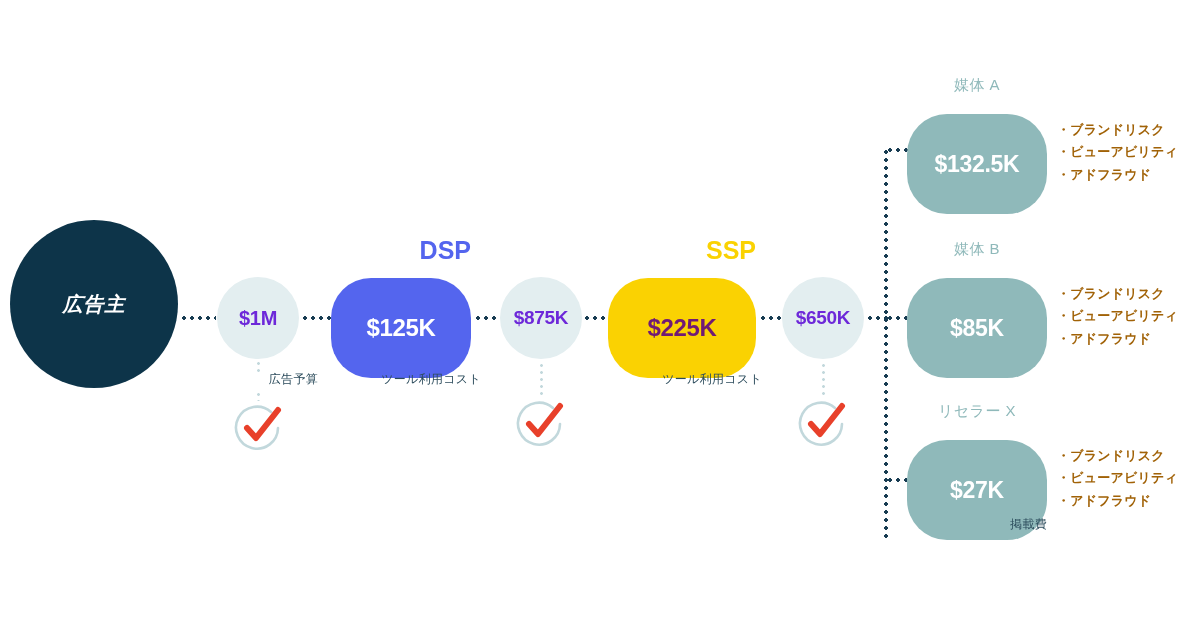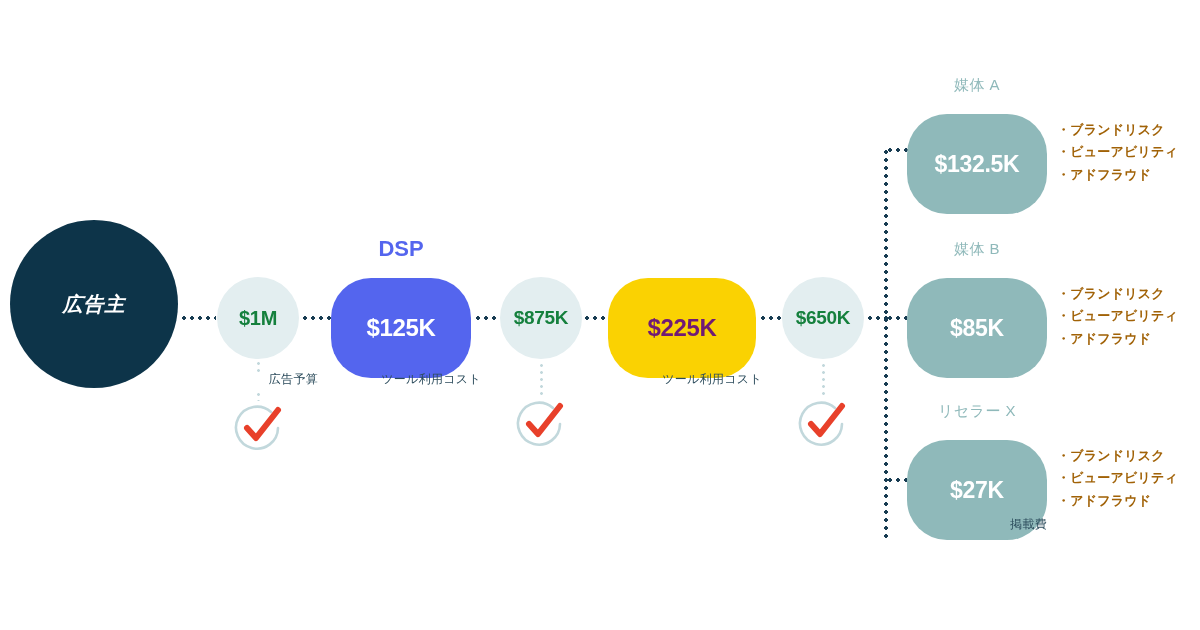--- a/index.html
+++ b/index.html
@@ -41,21 +41,21 @@
   
   .pale-circle {
     width: 82px; height: 82px;
     border-radius: 50%;
     background: #e3eef0;
     display: flex;
     align-items: center;
     justify-content: center;
   }
   .pale-circle .amount {
-    color: #15803d;
+    color: #6d28d9;
     font-size: 20px;
     font-weight: bold;
     letter-spacing: -0.3px;
     white-space: nowrap;
   }
   .pale-circle.wide .amount { font-size: 19px; }
 
   
   .pill {
     height: 100px;
@@ -72,23 +72,23 @@
   }
   .pill-dsp { background: #5465ee; }
   .pill-dsp .amount { color: #ffffff; }
   .pill-ssp { background: #fad202; }
   .pill-ssp .amount { color: #701a75; }
   .pill-media { background: #8fb9ba; }
   .pill-media .amount { color: #ffffff; font-size: 23px; }
 
   
   .head-label {
-    font-size: 22px;
-    font-weight: bold;
-    text-align: center;
+    font-size: 25px;
+    font-weight: bold;
+    text-align: right;
     white-space: nowrap;
   }
   .head-dsp { color: #5465ee; }
   .head-ssp { color: #fad202; }
   .head-media {
     font-size: 15px;
     font-weight: normal;
     color: #8fb9ba;
     text-align: center;
     white-space: nowrap;
@@ -183,20 +183,21 @@
   <div class="abs dots-v-pale" style="left:540px; top:362px; height:34px;"></div>
   <div class="abs check-badge" style="left:512px; top:394px;">
     <svg width="58" height="58" viewBox="0 0 58 58">
       <path d="M41 14 A21 21 0 1 0 48 30" fill="none" stroke="#c2d8dc" stroke-width="2.6" stroke-linecap="round"></path>
       <path d="M17 30 L26 40 L48 12" fill="none" stroke="#e8402a" stroke-width="6" stroke-linecap="round" stroke-linejoin="round"></path>
     </svg>
   </div>
 
   <div class="abs dots-h" style="left:583px; top:316px; width:26px;"></div>
 
+  <div class="abs head-label head-ssp" style="left:608px; top:236px; width:148px;">SSP</div>
   <div class="abs pill pill-ssp" style="left:608px; top:278px; width:148px;">
     <span class="amount">$225K</span>
   </div>
   <div class="abs caption" style="left:602px; top:371px; width:160px;">ツール利用コスト</div>
 
   <div class="abs dots-h" style="left:759px; top:316px; width:24px;"></div>
 
   <div class="abs pale-circle wide" style="left:782px; top:277px;">
     <span class="amount">$650K</span>
   </div>

